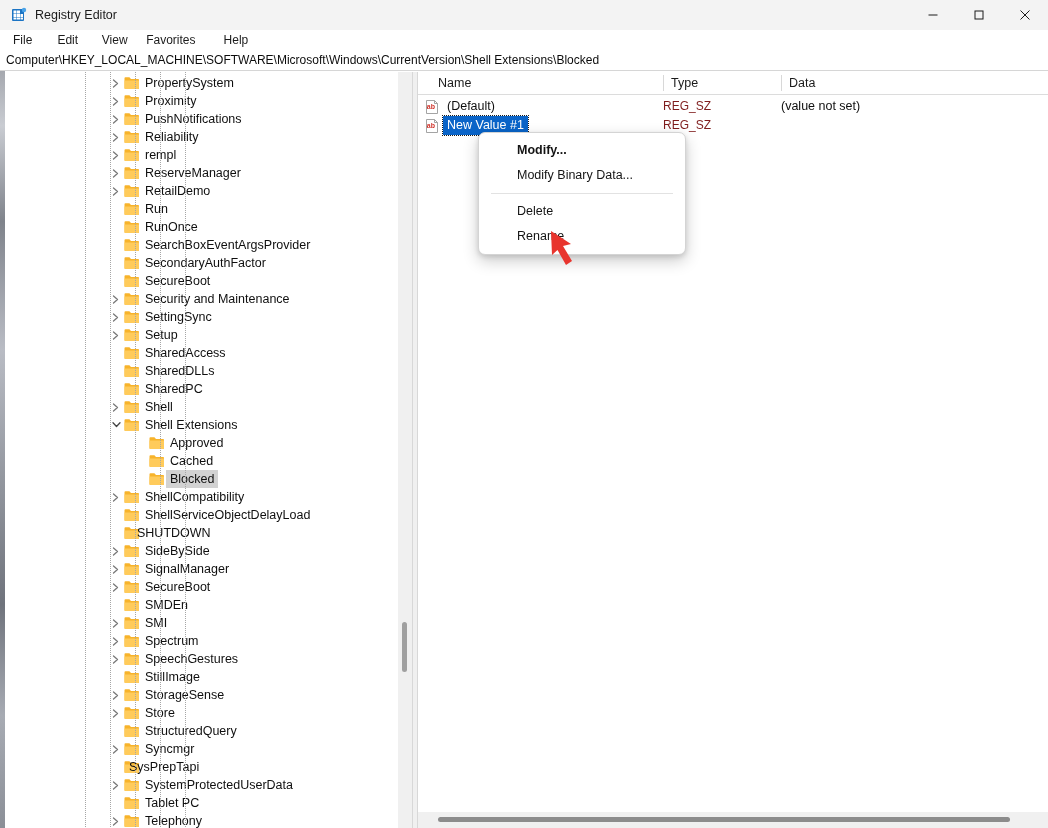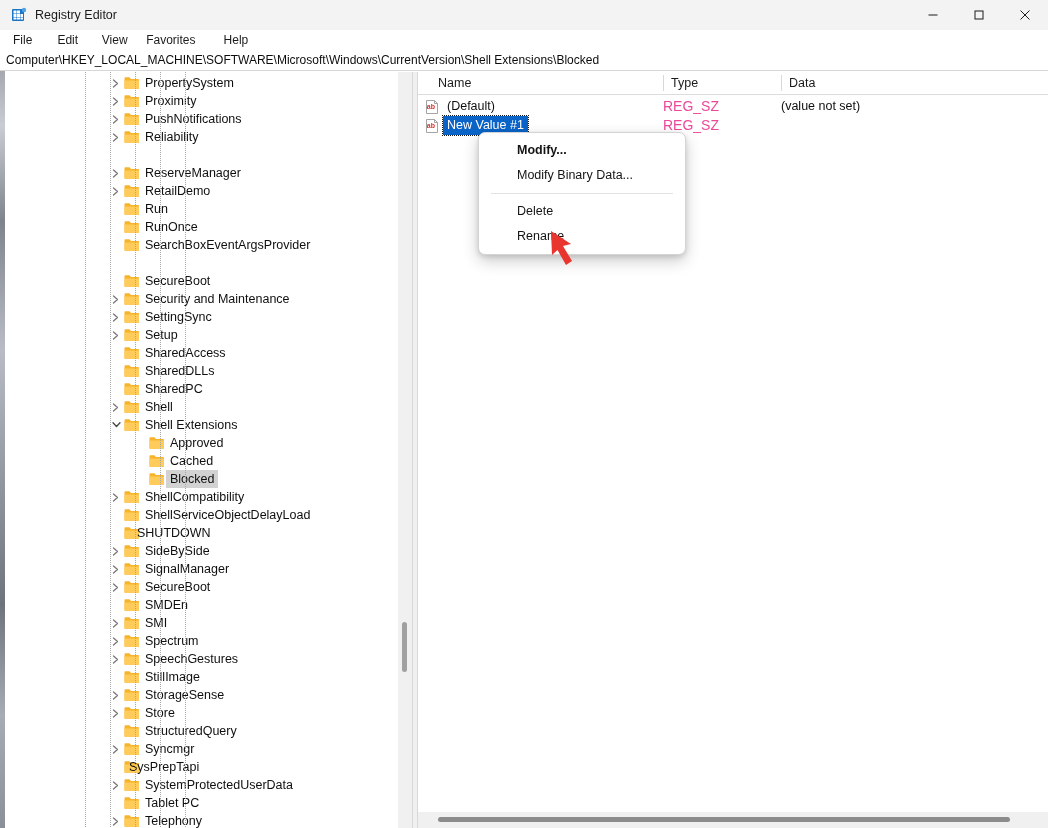--- a/index.html
+++ b/index.html
@@ -59,21 +59,21 @@
   .tthumb{position:absolute;left:4px;top:550px;width:5px;height:50px;background:#a0a0a0;border-radius:3px;}
 
   
   .lhead{position:absolute;left:0;top:0;width:630px;height:22px;background:#ffffff;border-bottom:1px solid #dcdcdc;}
   .lhead-cell{position:absolute;top:0;height:22px;line-height:22px;font-size:12.5px;color:#1b1b1b;padding-left:8px;white-space:nowrap;}
   .hdiv{position:absolute;top:3px;width:1px;height:16px;background:#d8d8d8;}
   .lrow{position:absolute;left:0;width:630px;height:19px;white-space:nowrap;}
   .abicon{position:absolute;left:7px;top:3px;width:14px;height:14px;}
   .lname{position:absolute;left:25px;top:0;height:19px;line-height:19px;font-size:12.5px;color:#0f0f0f;padding:0 4px;}
   .lname.selname{background:#0a64c8;color:#ffffff;outline:1px dotted #1b1b1b;outline-offset:0;}
-  .ltype{position:absolute;left:245px;top:0;height:19px;line-height:19px;font-size:14px;color:#ec4899;}
+  .ltype{position:absolute;left:245px;top:0;height:19px;line-height:19px;font-size:12px;color:#7f1d1d;}
   .ldata{position:absolute;left:363px;top:0;height:19px;line-height:19px;font-size:12.5px;color:#0f0f0f;}
 
   
   .hscroll{position:absolute;left:0;bottom:0;width:630px;height:16px;background:#f0f0f0;}
   .hthumb{position:absolute;left:20px;top:5px;width:572px;height:5px;background:#8c8c8c;border-radius:3px;}
 
   
   .ctxmenu{position:absolute;left:478px;top:132px;width:206px;background:#ffffff;
     border:1px solid #d4d4d4;border-radius:7px;
     box-shadow:0 6px 16px rgba(0,0,0,.20),0 2px 5px rgba(0,0,0,.12);
@@ -184,20 +184,32 @@
           <svg width="8" height="9" viewBox="0 0 8 9">
             <path d="M1.5 1 L5.5 4.5 L1.5 8" fill="none" stroke="#777" stroke-width="1.3" stroke-linecap="round" stroke-linejoin="round"></path>
           </svg>
         </span>
         <span class="folder" style="left: 119px;"><svg width="16" height="14" viewBox="0 0 16 14">
             <path d="M0.5 2.2 A0.9 0.9 0 0 1 1.4 1.3 H5.4 L7.0 2.9 H14.1 A0.9 0.9 0 0 1 15.0 3.8 V12.0 A0.9 0.9 0 0 1 14.1 12.9 H1.4 A0.9 0.9 0 0 1 0.5 12.0 Z" fill="#f7b32b"></path>
             <path d="M0.5 4.6 H15.0 V12.0 A0.9 0.9 0 0 1 14.1 12.9 H1.4 A0.9 0.9 0 0 1 0.5 12.0 Z" fill="#ffcb5b"></path>
           </svg></span>
         <span class="tlabel" style="left: 136px;">Reliability</span>
       </div>
+      <div class="trow" style="top: 74px;">
+        <span class="chev" style="left: 103px;">
+          <svg width="8" height="9" viewBox="0 0 8 9">
+            <path d="M1.5 1 L5.5 4.5 L1.5 8" fill="none" stroke="#777" stroke-width="1.3" stroke-linecap="round" stroke-linejoin="round"></path>
+          </svg>
+        </span>
+        <span class="folder" style="left: 119px;"><svg width="16" height="14" viewBox="0 0 16 14">
+            <path d="M0.5 2.2 A0.9 0.9 0 0 1 1.4 1.3 H5.4 L7.0 2.9 H14.1 A0.9 0.9 0 0 1 15.0 3.8 V12.0 A0.9 0.9 0 0 1 14.1 12.9 H1.4 A0.9 0.9 0 0 1 0.5 12.0 Z" fill="#f7b32b"></path>
+            <path d="M0.5 4.6 H15.0 V12.0 A0.9 0.9 0 0 1 14.1 12.9 H1.4 A0.9 0.9 0 0 1 0.5 12.0 Z" fill="#ffcb5b"></path>
+          </svg></span>
+        <span class="tlabel" style="left: 136px;">rempl</span>
+      </div>
       <div class="trow" style="top: 92px;">
         <span class="chev" style="left: 103px;">
           <svg width="8" height="9" viewBox="0 0 8 9">
             <path d="M1.5 1 L5.5 4.5 L1.5 8" fill="none" stroke="#777" stroke-width="1.3" stroke-linecap="round" stroke-linejoin="round"></path>
           </svg>
         </span>
         <span class="folder" style="left: 119px;"><svg width="16" height="14" viewBox="0 0 16 14">
             <path d="M0.5 2.2 A0.9 0.9 0 0 1 1.4 1.3 H5.4 L7.0 2.9 H14.1 A0.9 0.9 0 0 1 15.0 3.8 V12.0 A0.9 0.9 0 0 1 14.1 12.9 H1.4 A0.9 0.9 0 0 1 0.5 12.0 Z" fill="#f7b32b"></path>
             <path d="M0.5 4.6 H15.0 V12.0 A0.9 0.9 0 0 1 14.1 12.9 H1.4 A0.9 0.9 0 0 1 0.5 12.0 Z" fill="#ffcb5b"></path>
           </svg></span>
@@ -228,20 +240,27 @@
             <path d="M0.5 4.6 H15.0 V12.0 A0.9 0.9 0 0 1 14.1 12.9 H1.4 A0.9 0.9 0 0 1 0.5 12.0 Z" fill="#ffcb5b"></path>
           </svg></span>
         <span class="tlabel" style="left: 136px;">RunOnce</span>
       </div>
       <div class="trow" style="top: 164px;">
         <span class="folder" style="left: 119px;"><svg width="16" height="14" viewBox="0 0 16 14">
             <path d="M0.5 2.2 A0.9 0.9 0 0 1 1.4 1.3 H5.4 L7.0 2.9 H14.1 A0.9 0.9 0 0 1 15.0 3.8 V12.0 A0.9 0.9 0 0 1 14.1 12.9 H1.4 A0.9 0.9 0 0 1 0.5 12.0 Z" fill="#f7b32b"></path>
             <path d="M0.5 4.6 H15.0 V12.0 A0.9 0.9 0 0 1 14.1 12.9 H1.4 A0.9 0.9 0 0 1 0.5 12.0 Z" fill="#ffcb5b"></path>
           </svg></span>
         <span class="tlabel" style="left: 136px;">SearchBoxEventArgsProvider</span>
+      </div>
+      <div class="trow" style="top: 182px;">
+        <span class="folder" style="left: 119px;"><svg width="16" height="14" viewBox="0 0 16 14">
+            <path d="M0.5 2.2 A0.9 0.9 0 0 1 1.4 1.3 H5.4 L7.0 2.9 H14.1 A0.9 0.9 0 0 1 15.0 3.8 V12.0 A0.9 0.9 0 0 1 14.1 12.9 H1.4 A0.9 0.9 0 0 1 0.5 12.0 Z" fill="#f7b32b"></path>
+            <path d="M0.5 4.6 H15.0 V12.0 A0.9 0.9 0 0 1 14.1 12.9 H1.4 A0.9 0.9 0 0 1 0.5 12.0 Z" fill="#ffcb5b"></path>
+          </svg></span>
+        <span class="tlabel" style="left: 136px;">SecondaryAuthFactor</span>
       </div>
       <div class="trow" style="top: 200px;">
         <span class="folder" style="left: 119px;"><svg width="16" height="14" viewBox="0 0 16 14">
             <path d="M0.5 2.2 A0.9 0.9 0 0 1 1.4 1.3 H5.4 L7.0 2.9 H14.1 A0.9 0.9 0 0 1 15.0 3.8 V12.0 A0.9 0.9 0 0 1 14.1 12.9 H1.4 A0.9 0.9 0 0 1 0.5 12.0 Z" fill="#f7b32b"></path>
             <path d="M0.5 4.6 H15.0 V12.0 A0.9 0.9 0 0 1 14.1 12.9 H1.4 A0.9 0.9 0 0 1 0.5 12.0 Z" fill="#ffcb5b"></path>
           </svg></span>
         <span class="tlabel" style="left: 136px;">SecureBoot</span>
       </div>
       <div class="trow" style="top: 218px;">
         <span class="chev" style="left: 103px;">

